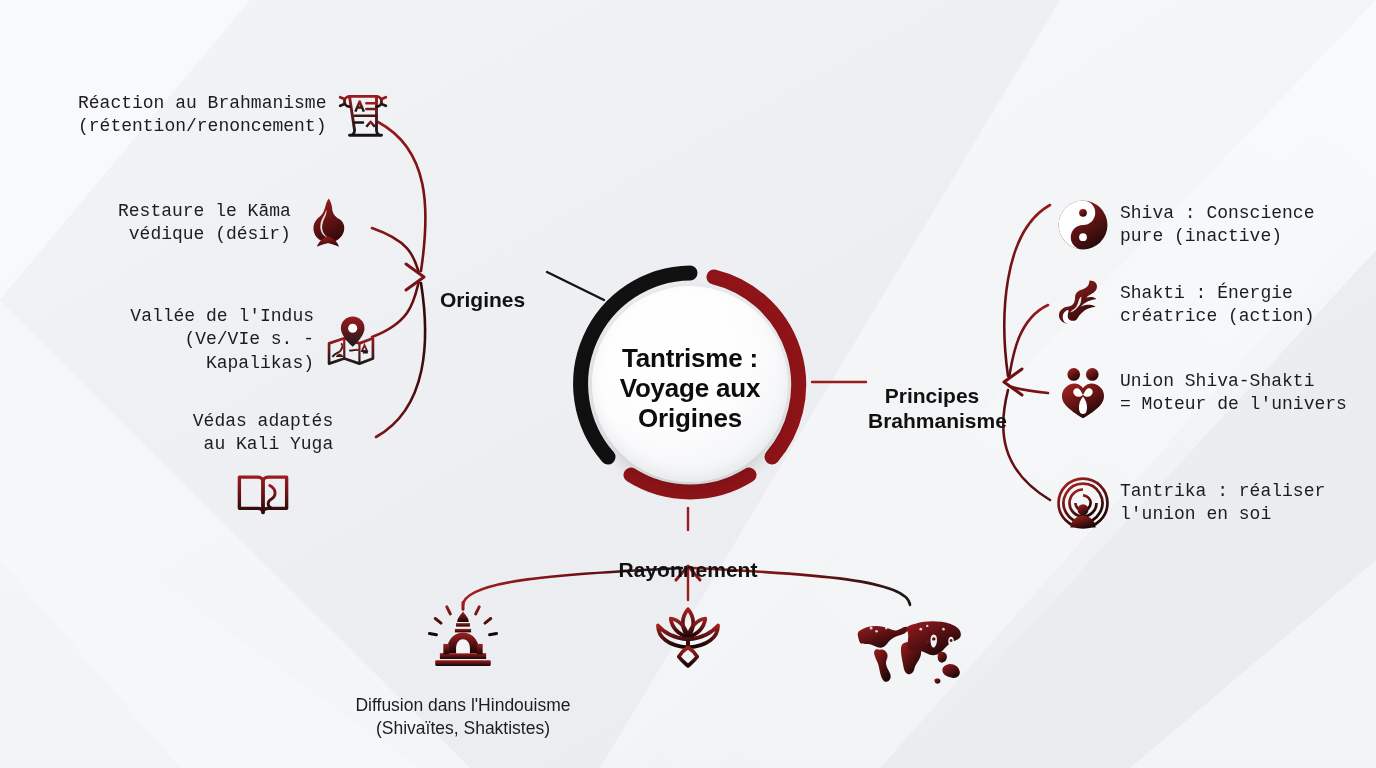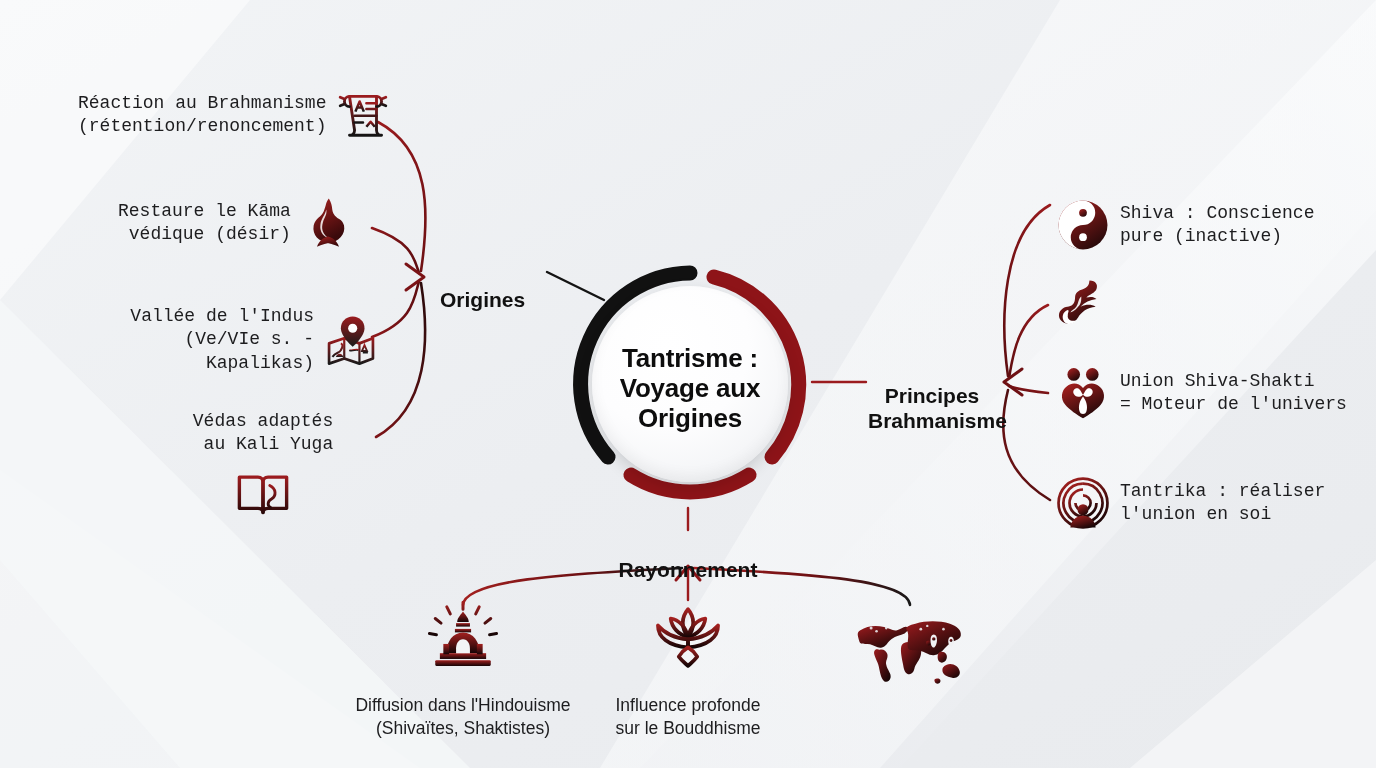--- a/index.html
+++ b/index.html
@@ -242,20 +242,22 @@
       <stop offset="0" stop-color="#a3201f"></stop>
           <stop offset="1" stop-color="#1d0708"></stop>
         </linearGradient>
       </defs>
     <g fill="url(#i5)">
       <path d="M40,3 c7,0 10,5 8,10 c-2,5 -8,6 -12,10 c5,-1 9,-1 12,2 c-8,1 -14,4 -19,9 c7,-3 13,-3 18,0 c-10,1 -17,6 -21,13 c-4,7 -12,9 -18,5 c-6,-4 -6,-12 0,-16 c5,-3 10,-1 13,-6 c3,-5 0,-9 4,-13 c4,-4 10,-3 13,-8 c2,-3 1,-6 2,-6 z"></path>
       <path d="M14,38 c-6,2 -8,9 -4,14 c4,4 11,3 14,-2 c-6,2 -11,-1 -10,-6 c0,-3 2,-5 0,-6 z" fill="#ffffff"></path>
       <path d="M30,22 c-4,3 -3,8 -6,12 c-2,3 -6,4 -7,7 c5,-2 8,-5 11,-9 c2,-3 2,-7 2,-10 z" fill="#ffffff" opacity=".9"></path>
     </g>
   </svg>
+  <div class="txt">Shakti : Énergie
+créatrice (action)</div>
 </div>
 
 <div class="node leaf right" style="left:1056px; top:366px; width:300px;">
   <svg class="ico" viewBox="0 0 64 64">
     <defs>
         <linearGradient id="i6" x1="0.2" y1="0" x2="0.8" y2="1">
       <stop offset="0" stop-color="#a3201f"></stop>
           <stop offset="1" stop-color="#170607"></stop>
         </linearGradient>
       </defs>
@@ -332,22 +334,20 @@
       </defs>
     <g fill="none" stroke="url(#i9)" stroke-width="3.2" stroke-linejoin="round" stroke-linecap="round">
       <path d="M32,8 c-6,7 -6,16 0,24 c6,-8 6,-17 0,-24 z"></path>
       <path d="M32,32 c-8,-2 -14,-8 -15,-16 c7,1 13,7 15,16 z"></path>
       <path d="M32,32 c8,-2 14,-8 15,-16 c-7,1 -13,7 -15,16 z"></path>
       <path d="M32,34 c-12,-1 -20,-5 -26,-12 c0,10 9,18 26,19 z"></path>
       <path d="M32,34 c12,-1 20,-5 26,-12 c0,10 -9,18 -26,19 z"></path>
       <path d="M32,41 c-5,3 -8,8 -8,8 c3,4 6,6 8,8 c2,-2 5,-4 8,-8 c0,0 -3,-5 -8,-8 z"></path>
     </g>
   </svg>
-  <div class="txt">Influence profonde
-sur le Bouddhisme</div>
 </div>
 
 <div class="bleaf" style="left:790px; top:600px; width:240px;">
   <svg class="ico" viewBox="0 0 100 64" style="width:108px;height:70px;flex:0 0 108px;">
     <defs>
         <linearGradient id="i10" x1="0" y1="0" x2="0.8" y2="1">
       <stop offset="0" stop-color="#9b1b1e"></stop>
           <stop offset="1" stop-color="#180606"></stop>
         </linearGradient>
       </defs>

